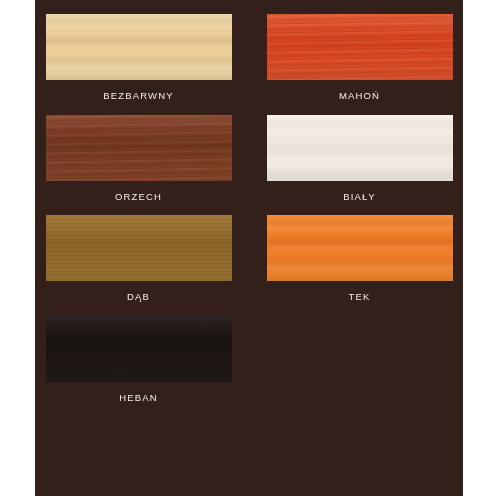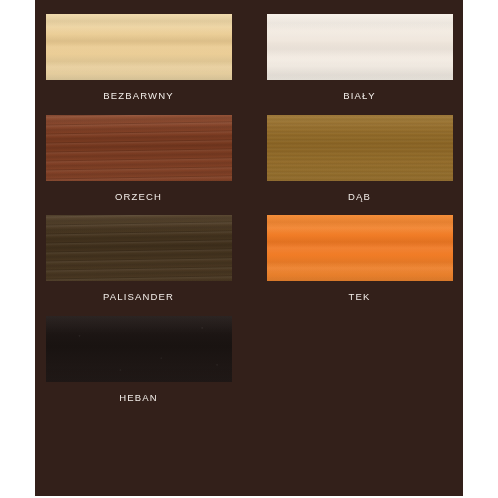--- a/index.html
+++ b/index.html
@@ -159,46 +159,46 @@
   <div id="panel" style="background: rgb(51, 32, 26);">
     <div id="grid">
         <div class="cell">
           <div class="swatch" style="background: linear-gradient(rgb(240, 217, 169) 0%, rgb(233, 201, 143) 45%, rgb(240, 217, 169) 100%);">
             <div class="grain g-band"></div>
             <div class="shade"></div>
           </div>
           <div class="label">BEZBARWNY</div>
         </div>
         <div class="cell">
+          <div class="swatch" style="background: linear-gradient(rgb(228, 84, 44) 0%, rgb(217, 67, 31) 45%, rgb(228, 84, 44) 100%);">
+            <div class="grain g-streak"></div>
+            <div class="shade"></div>
+          </div>
+          <div class="label">MAHOŃ</div>
+        </div>
+        <div class="cell">
+          <div class="swatch" style="background: linear-gradient(rgb(138, 70, 42) 0%, rgb(117, 56, 31) 45%, rgb(138, 70, 42) 100%);">
+            <div class="grain g-streak"></div>
+            <div class="shade"></div>
+          </div>
+          <div class="label">ORZECH</div>
+        </div>
+        <div class="cell">
           <div class="swatch" style="background: linear-gradient(rgb(247, 241, 233) 0%, rgb(239, 230, 220) 45%, rgb(247, 241, 233) 100%);">
             <div class="grain g-soft"></div>
             <div class="shade"></div>
           </div>
           <div class="label">BIAŁY</div>
         </div>
         <div class="cell">
-          <div class="swatch" style="background: linear-gradient(rgb(138, 70, 42) 0%, rgb(117, 56, 31) 45%, rgb(138, 70, 42) 100%);">
-            <div class="grain g-streak"></div>
-            <div class="shade"></div>
-          </div>
-          <div class="label">ORZECH</div>
-        </div>
-        <div class="cell">
           <div class="swatch" style="background: linear-gradient(rgb(156, 116, 48) 0%, rgb(138, 100, 36) 45%, rgb(156, 116, 48) 100%);">
             <div class="grain g-fine"></div>
             <div class="shade"></div>
           </div>
           <div class="label">DĄB</div>
-        </div>
-        <div class="cell">
-          <div class="swatch" style="background: linear-gradient(rgb(78, 59, 36) 0%, rgb(64, 48, 28) 45%, rgb(78, 59, 36) 100%);">
-            <div class="grain g-streak"></div>
-            <div class="shade"></div>
-          </div>
-          <div class="label">PALISANDER</div>
         </div>
         <div class="cell">
           <div class="swatch" style="background: linear-gradient(rgb(244, 136, 47) 0%, rgb(239, 119, 34) 45%, rgb(244, 136, 47) 100%);">
             <div class="grain g-band"></div>
             <div class="shade"></div>
           </div>
           <div class="label">TEK</div>
         </div>
         <div class="cell">
           <div class="swatch" style="background: linear-gradient(rgb(33, 25, 23) 0%, rgb(25, 19, 17) 45%, rgb(33, 25, 23) 100%);">

